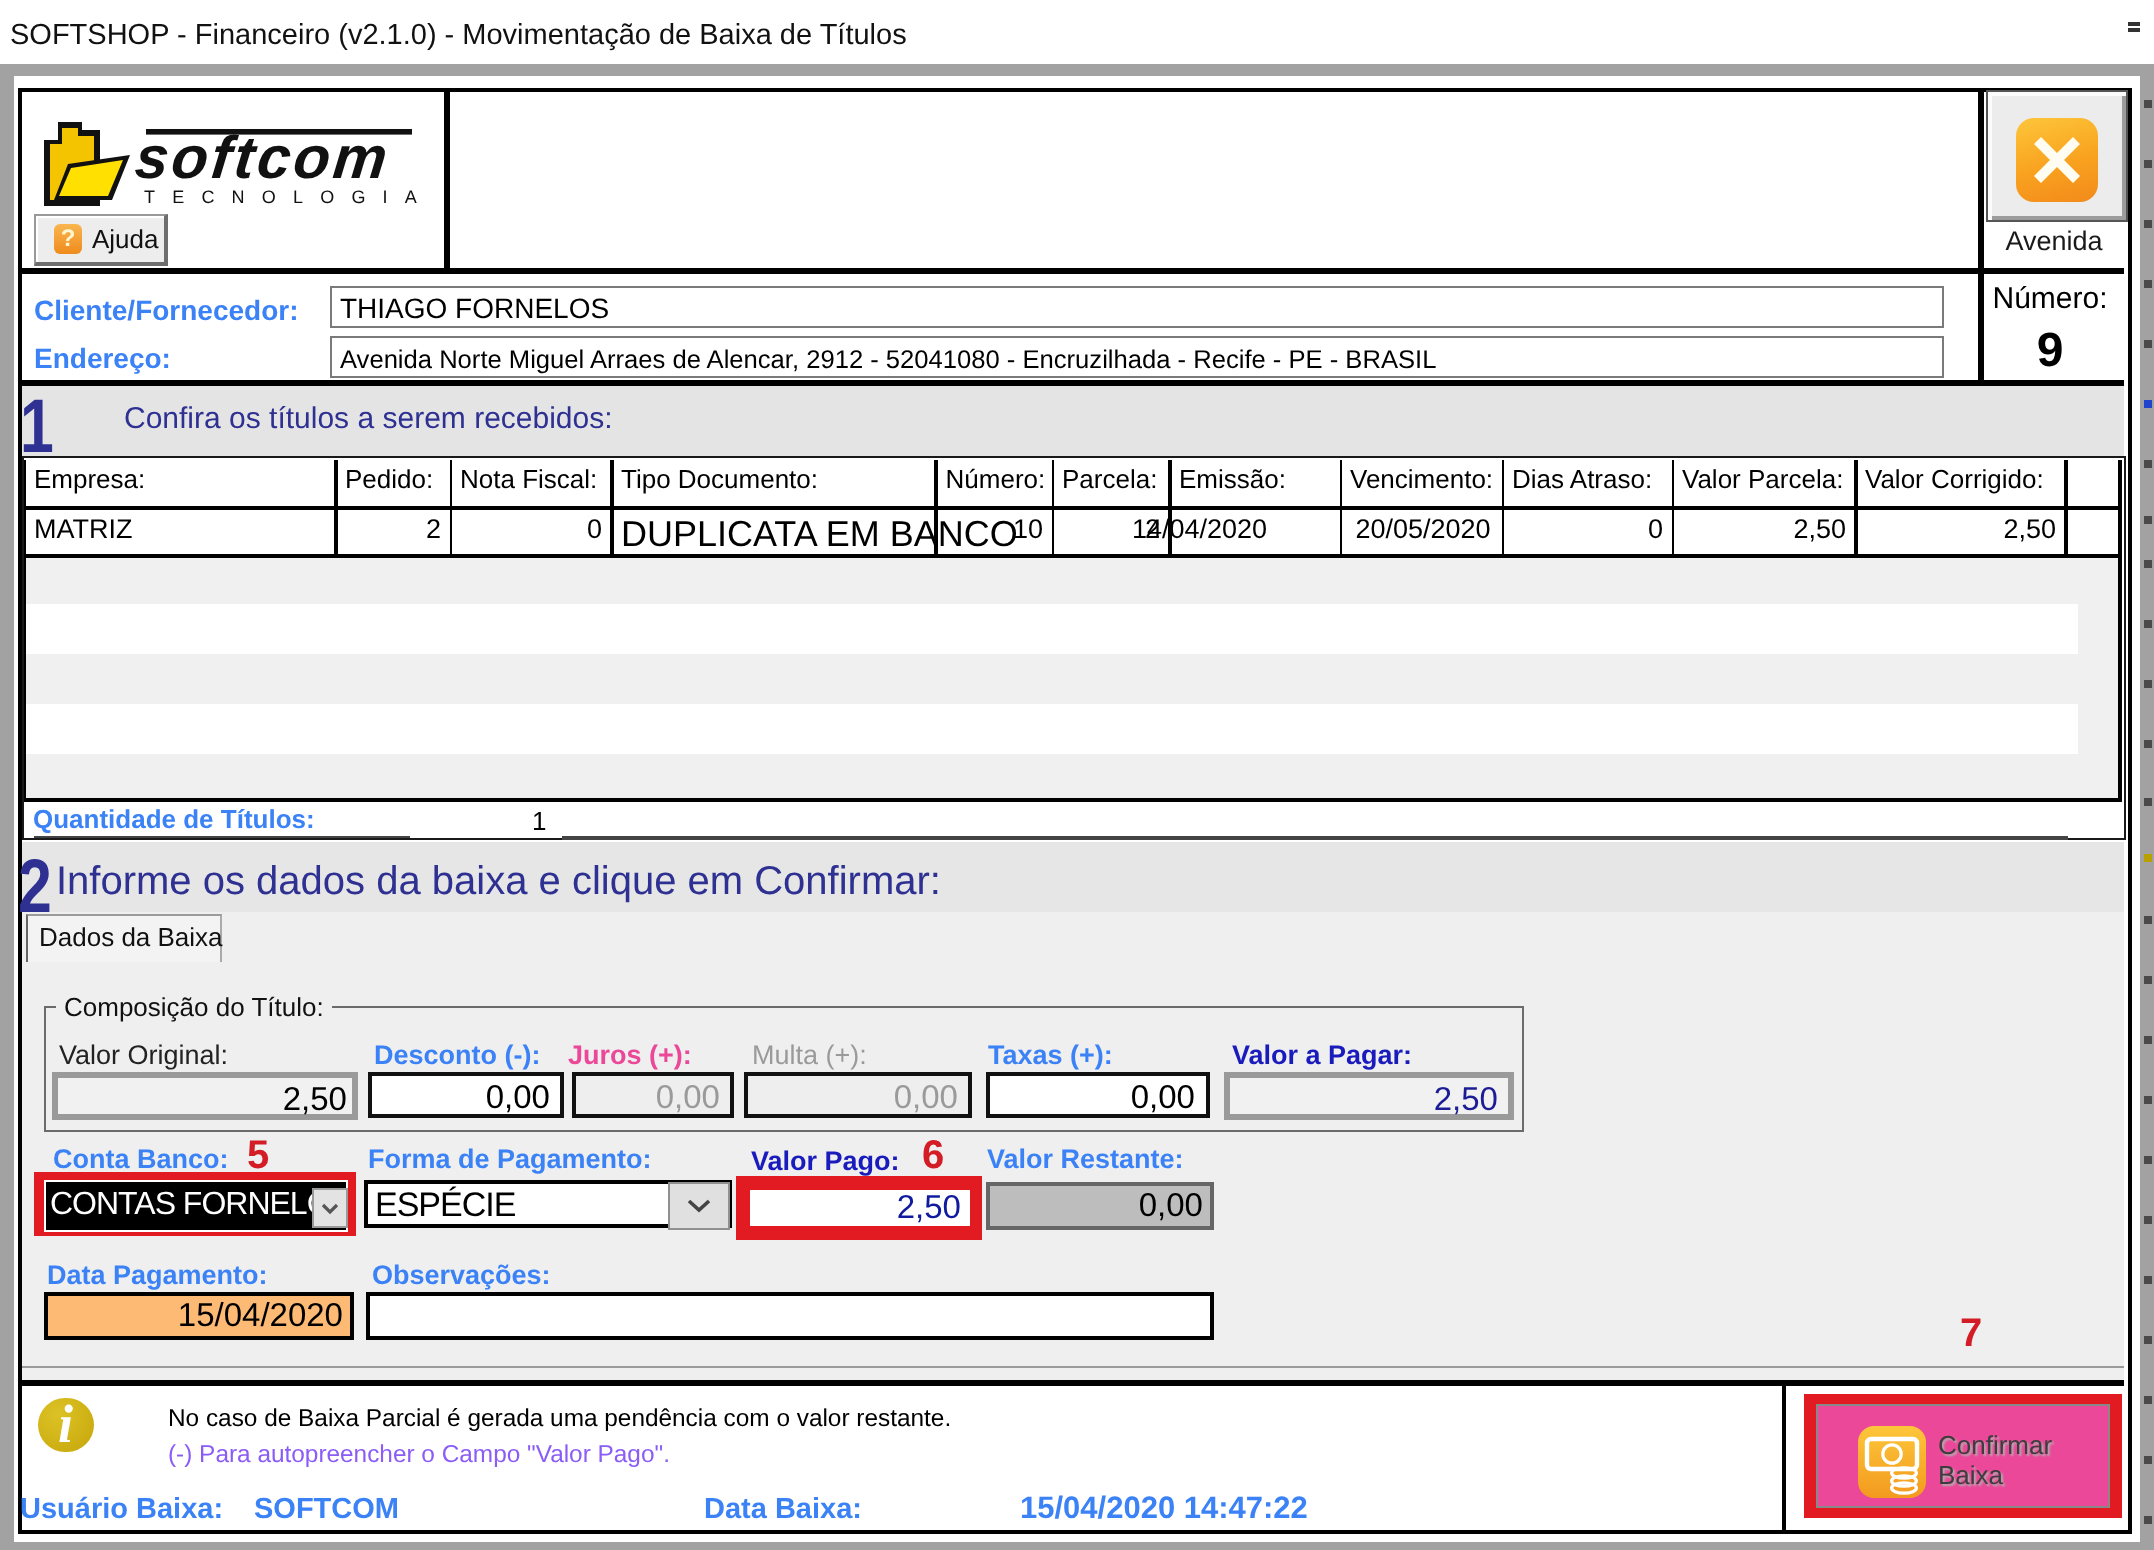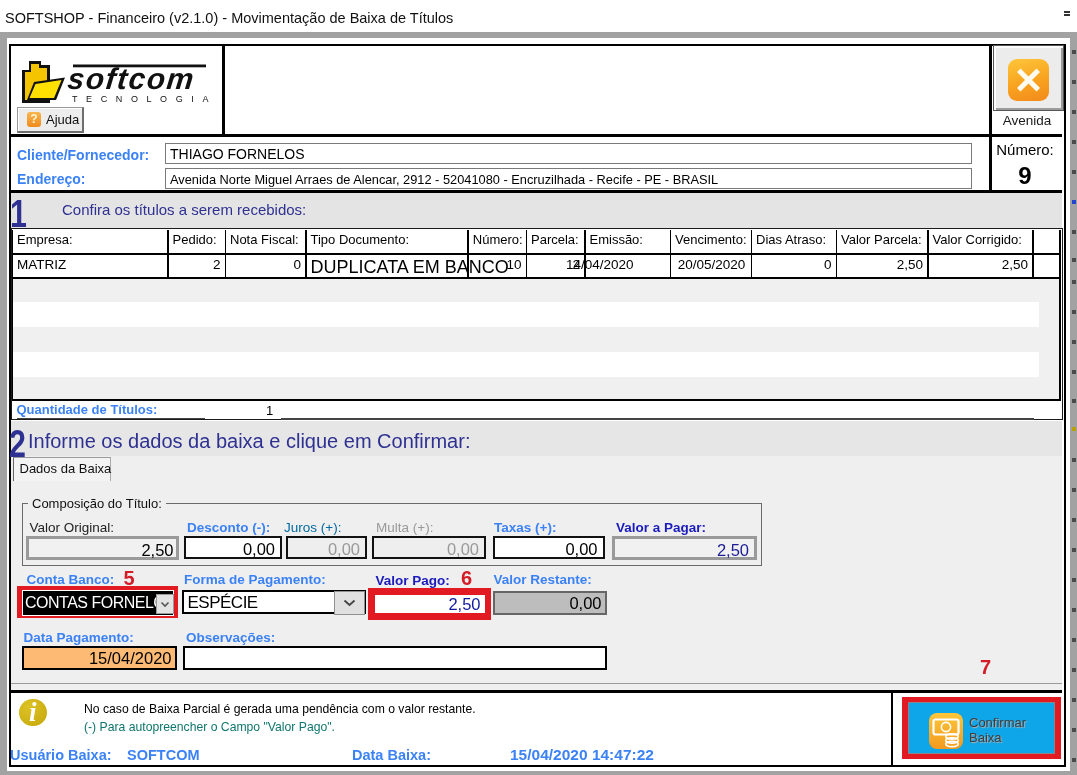--- a/index.html
+++ b/index.html
@@ -161,21 +161,21 @@
   <div class="abs" style="left:12.5px;top:456.5px;width:96px;height:23.5px;background:#f3f3f3;border-left:1.5px solid #666;border-top:1.5px solid #9a9a9a;border-right:1px solid #aaa;">
     <div class="abs" style="left:6px;top:3px;font-size:13px;color:#111;white-space:nowrap;">Dados da Baixa</div>
   </div>
   <div class="abs" style="left:11px;top:683px;width:1051px;height:1.3px;background:#9a9a9a;"></div>
 
   <div class="abs" style="left:22px;top:503px;width:738px;height:61px;border:1.5px solid #6b6b6b;"></div>
   <div class="abs" style="left:28px;top:496px;background:#efefef;padding:0 4px;font-size:13px;color:#111;white-space:nowrap;">Composição do Título:</div>
 
   <div class="abs" style="left:29.5px;top:520px;font-size:13.5px;color:#222;white-space:nowrap;">Valor Original:</div>
   <div class="lbl" style="left:187px;top:520px;">Desconto (-):</div>
-  <div class="abs" style="left:284px;top:520px;font-size:13.5px;color:#0369a1;white-space:nowrap;">Juros (+):</div>
+  <div class="abs" style="left:284px;top:520px;font-size:13.5px;color:#ec4899;white-space:nowrap;font-weight:bold;">Juros (+):</div>
   <div class="abs" style="left:376px;top:520px;font-size:13.5px;color:#9a9a9a;white-space:nowrap;">Multa (+):</div>
   <div class="lbl" style="left:494px;top:520px;">Taxas (+):</div>
   <div class="lbl" style="left:616px;top:520px;color:#1a1bbd;">Valor a Pagar:</div>
 
   <div class="fld gry" style="left:25.5px;top:535.5px;width:147.5px;height:18.5px;">
       <span class="v" style="right:2.5px;">2,50</span>
     </div>
   <div class="fld" style="left:184px;top:535.5px;width:94px;height:19.5px;">
       <span class="v">0,00</span>
     </div>
@@ -236,28 +236,28 @@
 
   <div class="abs b" style="left:980px;top:656px;font-size:20px;color:#d31c26;">7</div>
 
   <div class="abs" style="left:11px;top:690px;width:1051px;height:2.5px;background:#000;"></div>
   <div class="abs" style="left:890.5px;top:692.5px;width:2px;height:72px;background:#000;"></div>
 
   <div class="abs" style="left:19px;top:698.5px;width:27.5px;height:27.5px;border-radius:50%;background:radial-gradient(circle at 35% 30%,#dcc226,#c6a60a);">
     <div class="abs" style="left:0;top:0;width:27.5px;height:27.5px;text-align:center;font-family:'Liberation Serif',serif;font-style:italic;font-weight:bold;font-size:27px;line-height:27px;color:#fff;">i</div>
   </div>
   <div class="abs" style="left:84px;top:702px;font-size:12.2px;color:#000;white-space:nowrap;">No caso de Baixa Parcial é gerada uma pendência com o valor restante.</div>
-  <div class="abs" style="left:84px;top:719.5px;font-size:12.2px;color:#0f766e;white-space:nowrap;">(-) Para autopreencher o Campo "Valor Pago".</div>
+  <div class="abs" style="left:84px;top:719.5px;font-size:12.2px;color:#8b5cf6;white-space:nowrap;">(-) Para autopreencher o Campo "Valor Pago".</div>
   <div class="lbl" style="left:10px;top:747px;font-size:14.5px;">Usuário Baixa:</div>
   <div class="lbl" style="left:127px;top:747px;font-size:14.5px;">SOFTCOM</div>
   <div class="lbl" style="left:352px;top:747px;font-size:14.5px;">Data Baixa:</div>
   <div class="lbl" style="left:510px;top:746px;font-size:15.5px;">15/04/2020 14:47:22</div>
 
   <div class="abs" style="left:901.5px;top:696.5px;width:159px;height:62px;background:#e21b22;"></div>
-  <div class="abs" style="left:908px;top:701.5px;width:144.5px;height:50.5px;background:#0ea5e9;border:1px solid #888;">
+  <div class="abs" style="left:908px;top:701.5px;width:144.5px;height:50.5px;background:#ec4899;border:1px solid #888;">
     <div class="abs" style="left:20px;top:10px;width:34px;height:36px;border-radius:8px;background:linear-gradient(#fdc63a,#f39a1e);">
       <svg width="34" height="36" viewBox="0 0 34 36" style="position:absolute;">
         <rect x="4.5" y="6.5" width="25" height="15" rx="2" fill="none" stroke="#fff" stroke-width="2.2"></rect>
         <circle cx="17" cy="14" r="4.6" fill="none" stroke="#fff" stroke-width="1.6"></circle>
         <ellipse cx="23" cy="23.5" rx="6.2" ry="2.6" fill="none" stroke="#fff" stroke-width="1.6"></ellipse>
         <ellipse cx="23" cy="27.5" rx="6.2" ry="2.6" fill="none" stroke="#fff" stroke-width="1.6"></ellipse>
         <ellipse cx="23" cy="31" rx="6.2" ry="2.6" fill="none" stroke="#fff" stroke-width="1.6"></ellipse>
       </svg>
     </div>
     <div class="abs" style="left:60px;top:12px;font-size:13px;color:#3d3d3d;line-height:15px;text-shadow:1px 1px 1px #b0b0b0;">Confirmar<br>Baixa</div>

